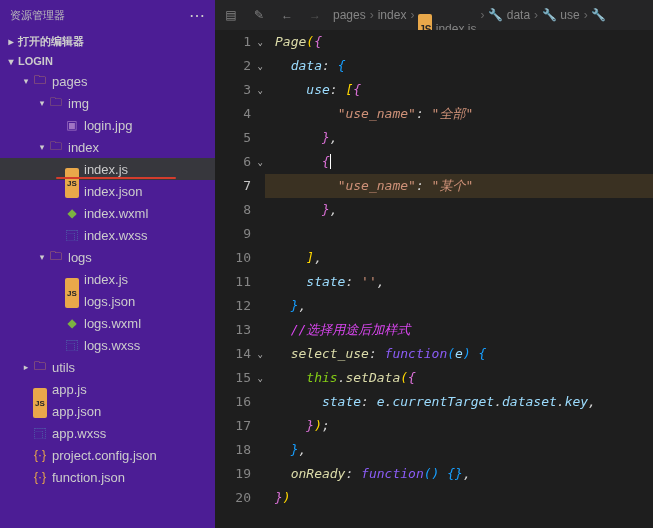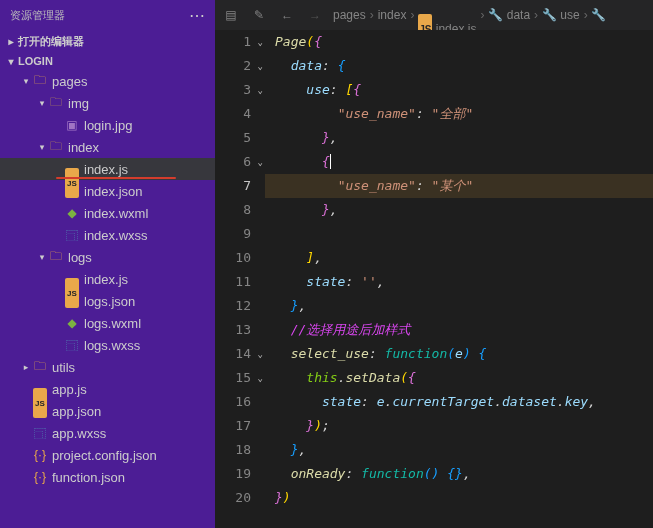--- a/index.html
+++ b/index.html
@@ -34,21 +34,21 @@
 .breadcrumb .sep { color: #666; }
 .breadcrumb .bc-icon { font-size: 10px; }
 .code-area { flex: 1; display: flex; overflow: hidden; font-family: Consolas, monospace; font-size: 13px; line-height: 24px; }
 .gutter { width: 50px; background: #1e1e1e; color: #858585; text-align: right; padding-right: 4px; position: relative; }
 .gutter .line { height: 24px; display: flex; align-items: center; justify-content: flex-end; padding-right: 10px; position: relative; }
 .gutter .fold { position: absolute; right: -2px; font-size: 9px; color: #ccc; cursor: pointer; }
 .gutter .line.current { color: #c6c6c6; }
 .code { flex: 1; background: #1e1e1e; position: relative; white-space: pre; }
 .code .line { height: 24px; padding-left: 10px; font-style: italic; }
 .code .line.hl { background: #3a3122; }
-.tok-kw { color: #14b8a6; }
+.tok-kw { color: #8b5cf6; }
 .tok-fn { color: #dcdcaa; }
 .tok-prop { color: #9cdcfe; }
 .tok-str { color: #ce9178; }
 .tok-str2 { color: #ce9178; }
 .tok-punc { color: #d4d4d4; }
 .tok-brace { color: #ffd700; }
 .tok-brace2 { color: #da70d6; }
 .tok-brace3 { color: #179fff; }
 .tok-comment { color: #d946ef; }
 .tok-this { color: #84cc16; }

